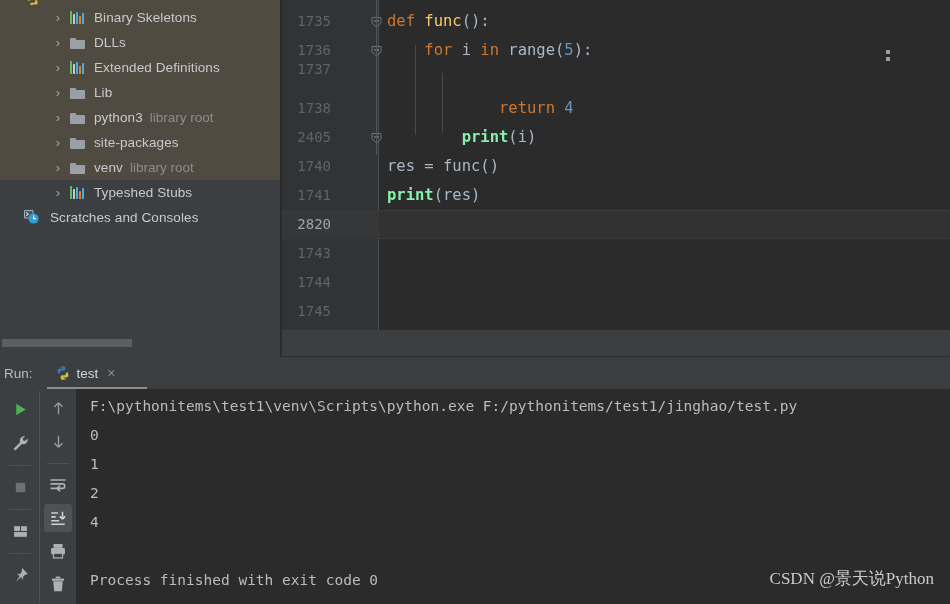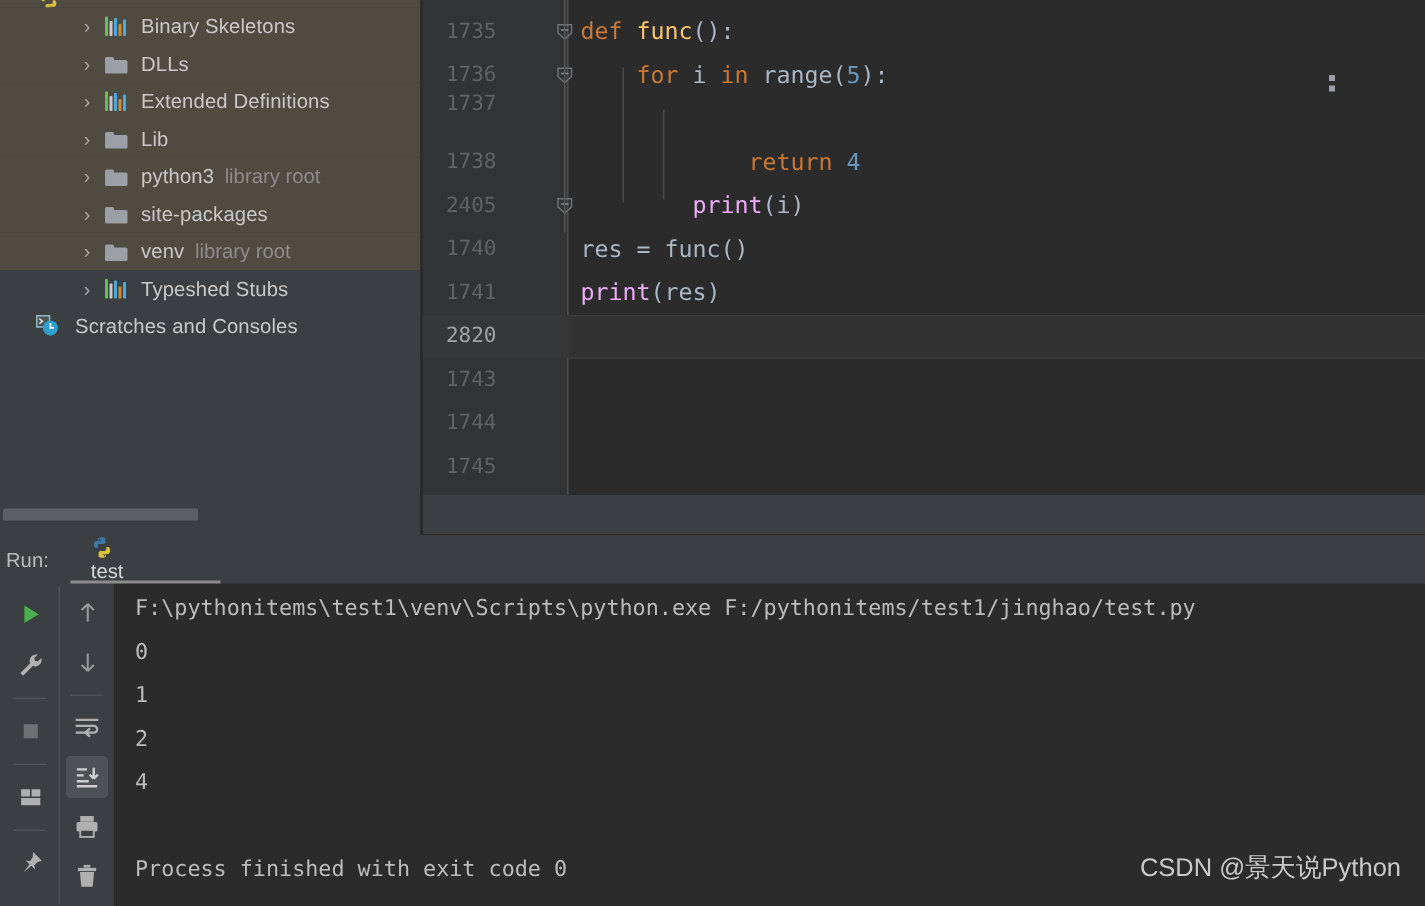--- a/index.html
+++ b/index.html
@@ -101,21 +101,21 @@
     font-family: "DejaVu Sans Mono", monospace; font-size: 15.5px;
     white-space: pre; color: #a9b7c6; padding-left: 8px;
   }
   #current-line-hl {
     position: absolute; left: 0; right: 0; height: 29px; background: #323232;
     border-top: 1px solid #3b3b3b; border-bottom: 1px solid #3b3b3b;
   }
   .kw   { color: #cc7832; }
   .fn   { color: #ffc66d; }
   .num  { color: #6897bb; }
-  .bi   { color: #f0abfc; }
+  .bi   { color: #86efac; font-weight: bold; }
   .pl   { color: #a9b7c6; }
   .indent-guide {
     position: absolute; width: 1px; background: #4a4a4a;
   }
   .mark-dot {
     position: absolute; width: 4px; height: 4px; background: #9a9ea8;
   }
   #editor-bottom-strip {
     position: absolute; left: 282px; top: 330px; right: 0; height: 27px; background: #3c3f41;
   }
@@ -130,21 +130,21 @@
   }
   #run-header {
     position: absolute; left: 0; top: 0; width: 950px; height: 32px;
     background: #3c3f41; display: flex; align-items: center;
   }
   #run-label {
     color: #bbbbbb; font-size: 13.5px; margin-left: 4px;
   }
   #run-tab {
     position: relative; display: flex; align-items: center;
-    height: 32px; margin-left: 18px; padding: 0 4px; flex-direction: column;
+    height: 32px; margin-left: 18px; padding: 0 4px;
   }
   #run-tab-underline {
     position: absolute; left: 47px; top: 30px; width: 100px; height: 3px; background: #8c8c8c;
   }
   #run-tab-name { color: #d6d6d6; font-size: 13.5px; margin-left: 6px; }
   #run-tab-close {
     color: #8a8a8a; font-size: 14px; margin-left: 9px; line-height: 1;
   }
 
   #run-toolbar-left {
@@ -172,21 +172,21 @@
     background: #2b2b2b; overflow: hidden;
   }
   .con-line {
     position: absolute; left: 14px; white-space: pre;
     font-family: "DejaVu Sans Mono", monospace; font-size: 14.5px;
     color: #bbbbbb;
   }
   #watermark {
     position: absolute; right: 16px; bottom: 14px;
     color: #d8d8d8; font-size: 17px; opacity: .92;
-    font-family: Liberation Sans, sans-serif;
+    font-family: Liberation Serif, serif;
   }
 </style>
 </head>
 <body>
 
 <div id="app">
 
   <div id="project-panel">
     <div class="tree-rows" id="tree-rows" style="top: -3px;">
         <div class="tree-row selected partial" style="position: absolute; top: 0px; left: 0px; width: 280px; height: 8px;">

